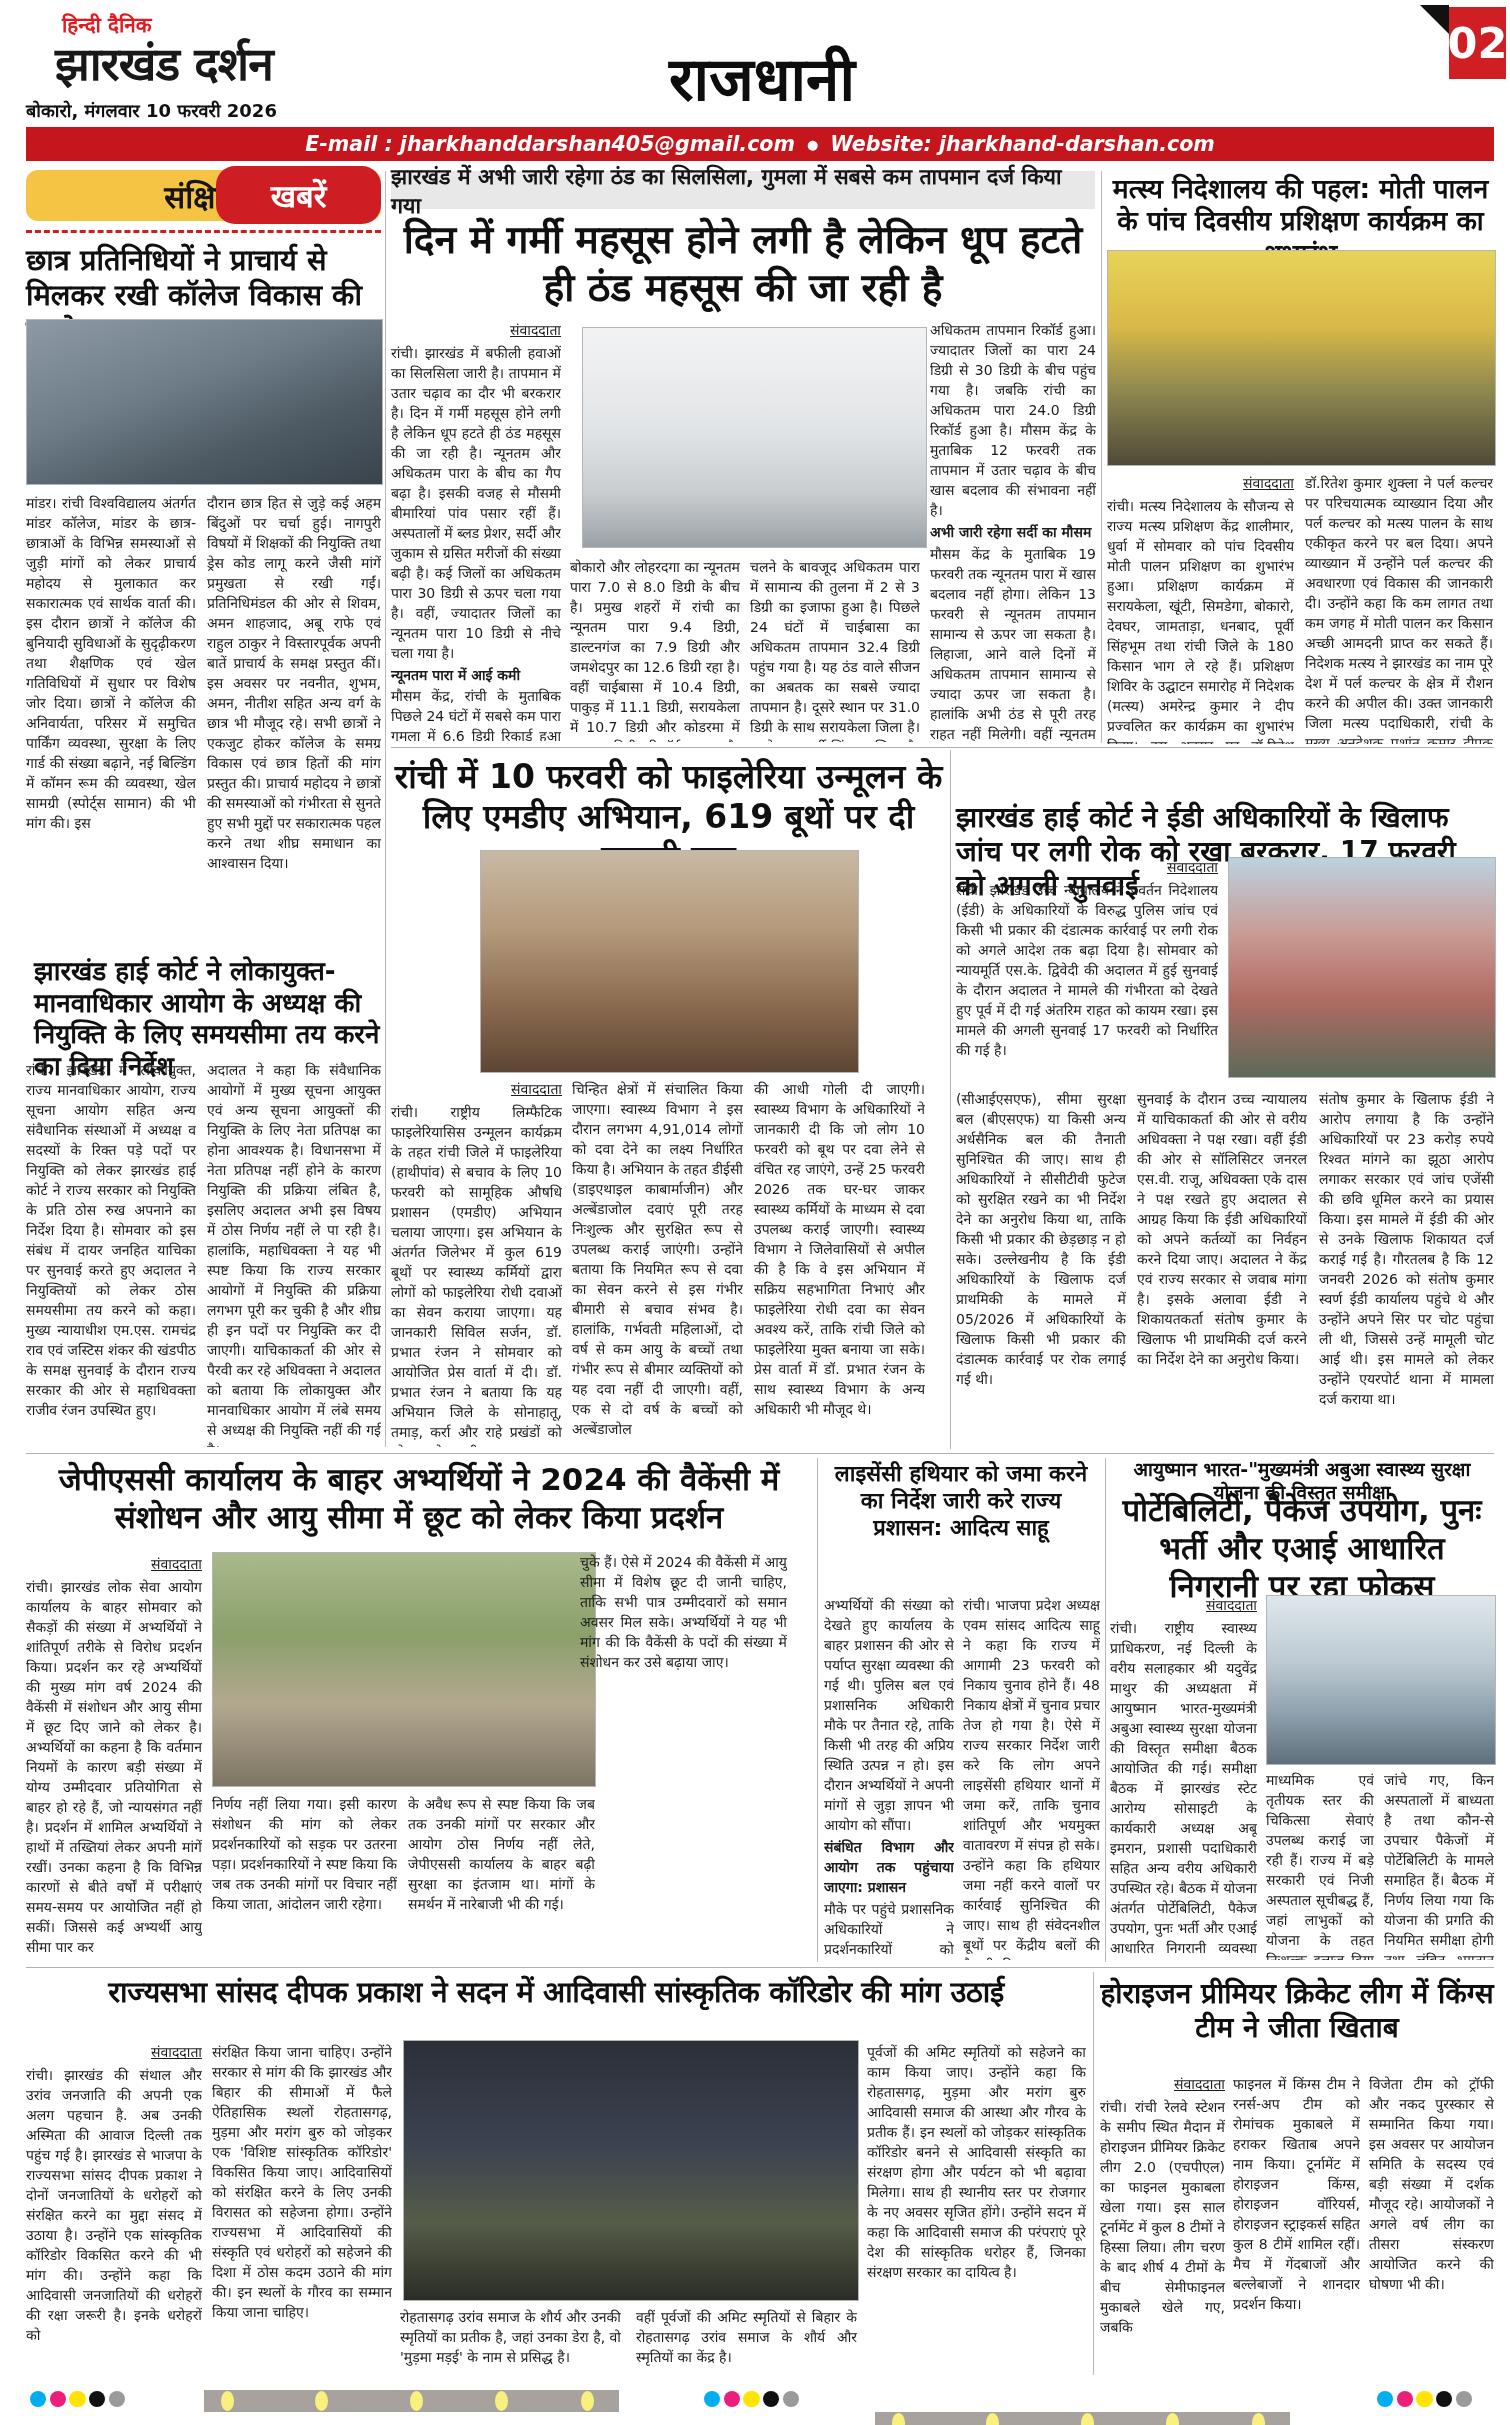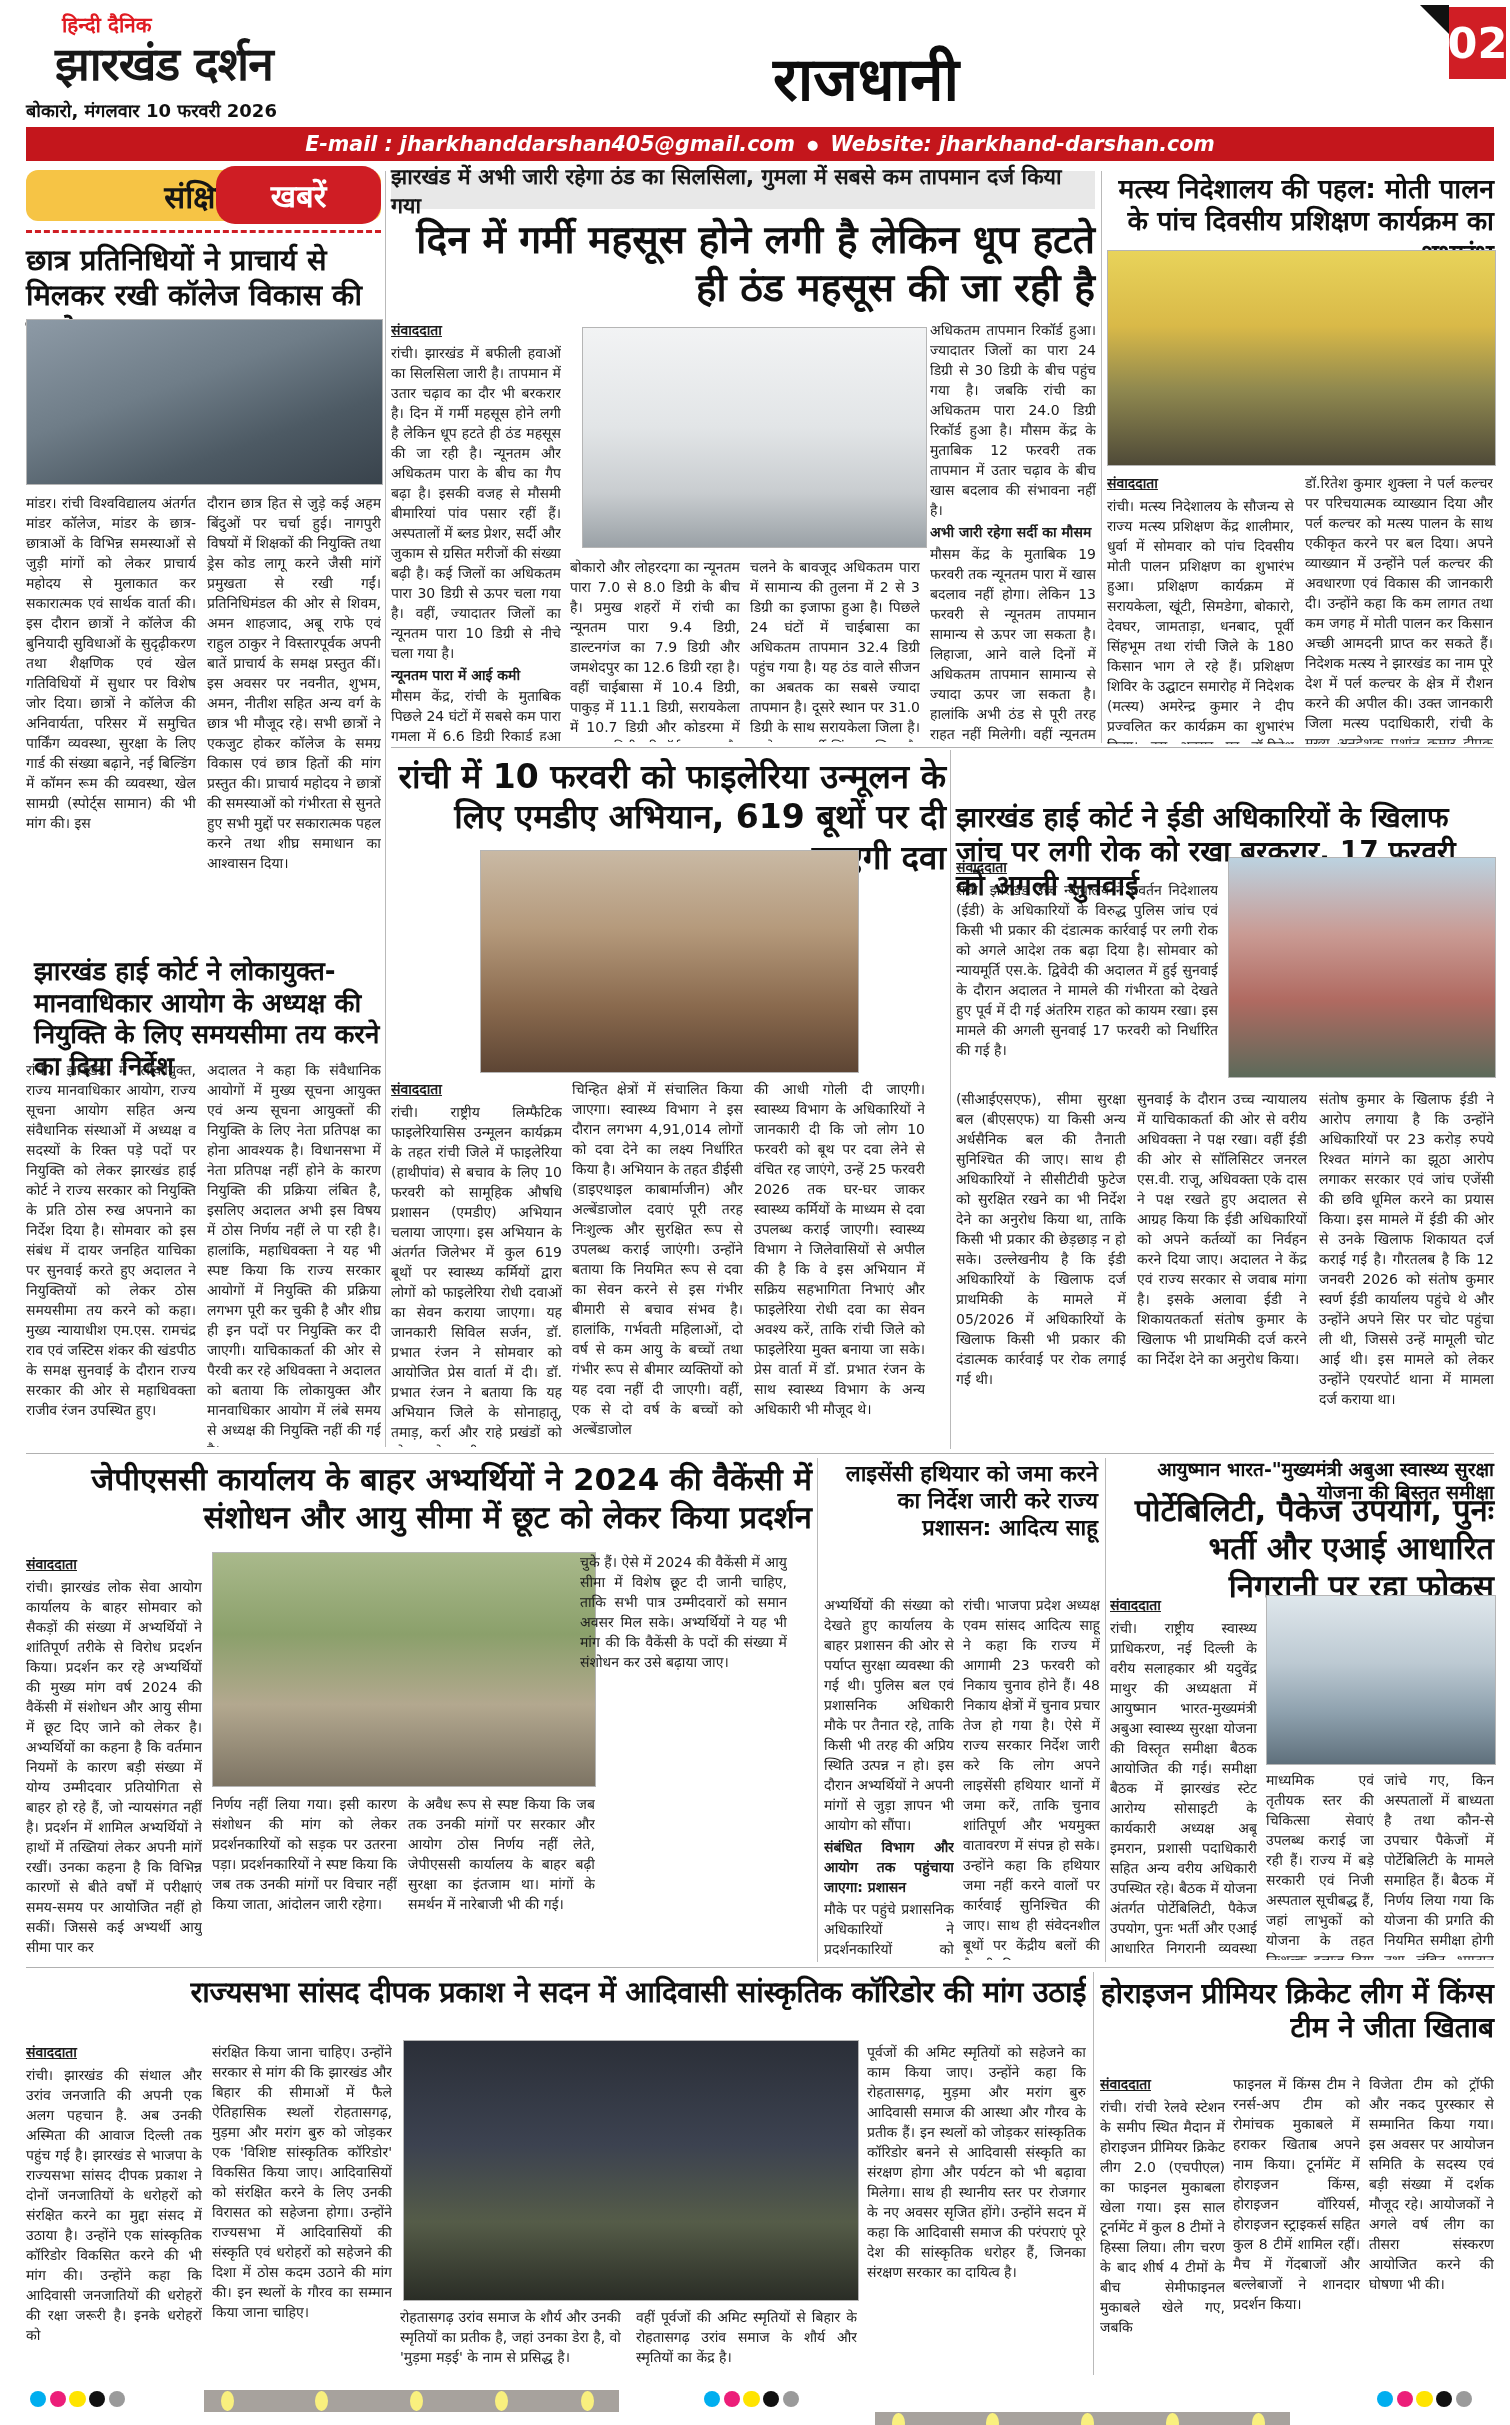--- a/index.html
+++ b/index.html
@@ -1,22 +1,22 @@
 <!DOCTYPE html>
 <html style="font-size:13.7px"><head>
 <meta charset="utf-8">
 <style>
   html,body{margin:0;padding:0;background:#fff;}
   body{font-family:"DejaVu Sans","Liberation Sans",sans-serif;}
   .page{position:relative;width:1511px;height:2426px;background:#fff;overflow:hidden;}
   .abs{position:absolute;}
   .hl{font-weight:700;color:#101010;line-height:1.22;}
-  .center{text-align:right;}
+  .center{text-align:center;}
   .col{font-size:14px;line-height:1.43;text-align:justify;color:#1c1c1c;overflow:hidden;}
-  .col .byline{display:block;text-align:left;font-weight:700;text-decoration:underline;margin-bottom:2.6px;}
+  .col .byline{display:block;text-align:right;font-weight:400;text-decoration:underline;margin-bottom:2.6px;}
   .col .sub{display:block;font-weight:700;margin:1.7px 0;}
   .kicker{background:#e8e8e8;font-weight:700;color:#151515;display:flex;align-items:center;justify-content:center;}
   .photo{background:#cfcfcf;border:0.9px solid #b5b5b5;}
   .vrule{width:0.9px;background:#b9b9b9;}
   .hrule{height:0.9px;background:#b0b0b0;}
   .redbar{background:#c4161c;color:#fff;font-weight:700;display:flex;align-items:center;justify-content:center;gap:12px;font-size:20.6px;}
   .pagenum{background:#d01e25;color:#fff;font-weight:800;display:flex;align-items:center;justify-content:center;font-size:43px;}
   .fold{width:0;height:0;border-top:29px solid #111;border-left:29px solid transparent;}
   .badge-yellow{background:#f6c445;border-radius:12px;display:flex;align-items:center;}
   .badge-red{background:#cf1d24;border-radius:19px;color:#fff;display:flex;align-items:center;justify-content:center;}

